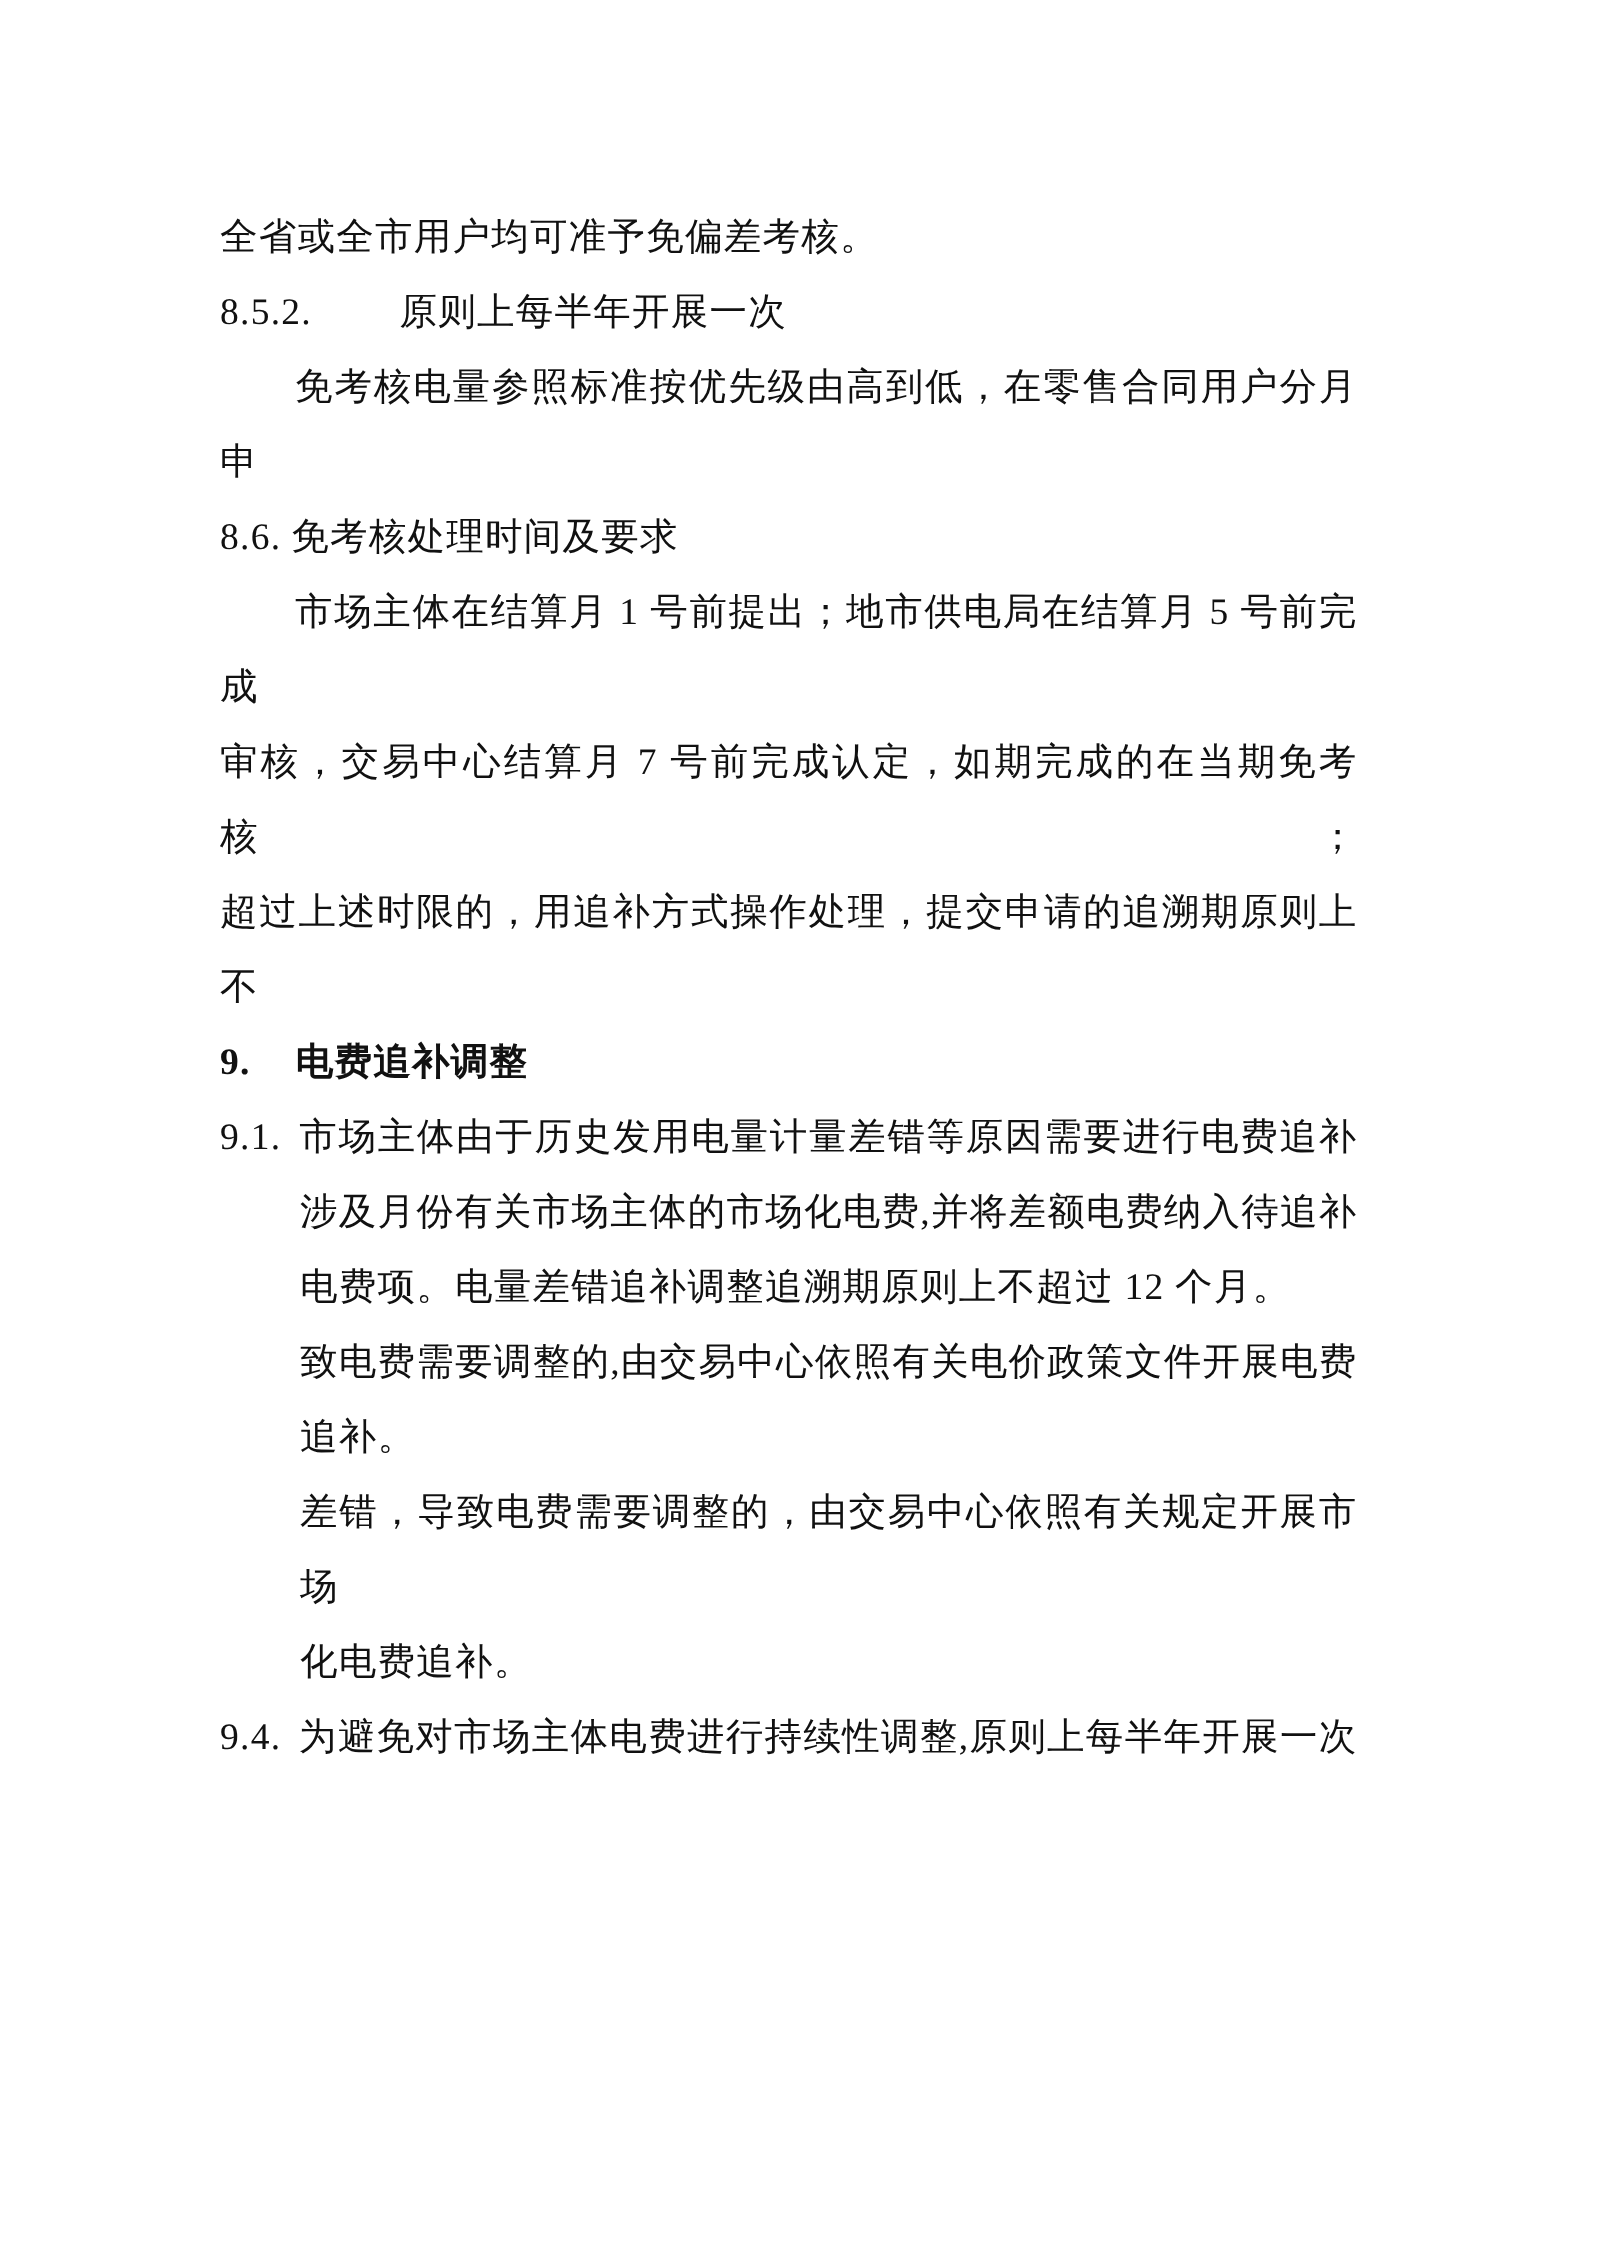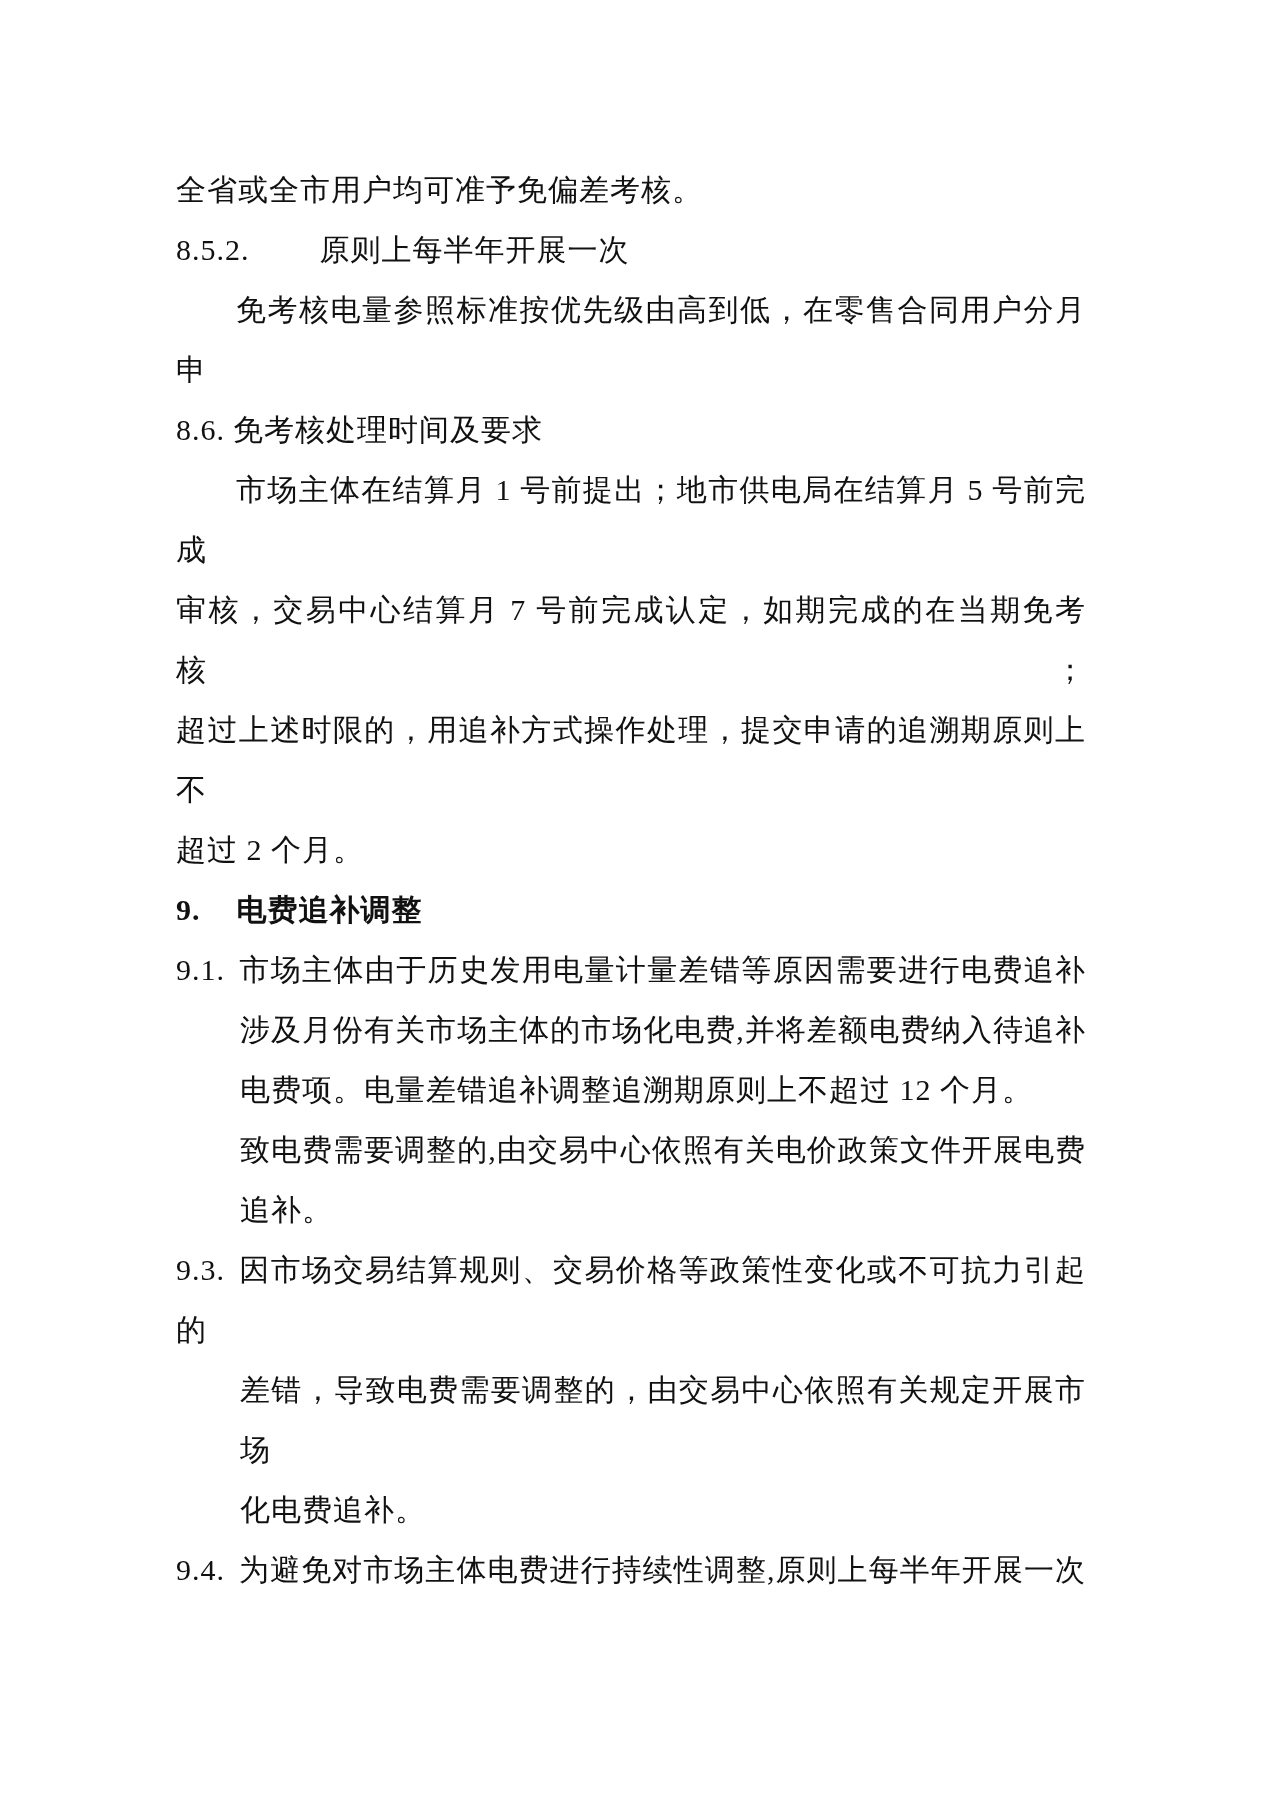--- a/index.html
+++ b/index.html
@@ -51,26 +51,24 @@
 
 <div class="page">
   <div class="doc-body">
       <div class="line"><span>全省或全市用户均可准予免偏差考核。</span></div>
       <div class="line"><span class="num tab-lg">8.5.2.</span><span>原则上每半年开展一次</span></div>
       <div class="line indent full"><span>免考核电量参照标准按优先级由高到低，在零售合同用户分月申</span></div>
       <div class="line"><span class="num tab-sm">8.6.</span><span>免考核处理时间及要求</span></div>
       <div class="line indent full"><span>市场主体在结算月 1 号前提出；地市供电局在结算月 5 号前完成</span></div>
       <div class="line full"><span>审核，交易中心结算月 7 号前完成认定，如期完成的在当期免考核；</span></div>
       <div class="line full"><span>超过上述时限的，用追补方式操作处理，提交申请的追溯期原则上不</span></div>
-      <div class="line"><span>超过 2 个月。</span></div>
       <div class="line bold"><span class="num tab-md">9.</span><span>电费追补调整</span></div>
       <div class="line full"><span class="num tab-xs">9.1.</span><span>市场主体由于历史发用电量计量差错等原因需要进行电费追补</span></div>
       <div class="line hang full"><span>涉及月份有关市场主体的市场化电费,并将差额电费纳入待追补</span></div>
       <div class="line hang"><span>电费项。电量差错追补调整追溯期原则上不超过 12 个月。</span></div>
       <div class="line hang full"><span>致电费需要调整的,由交易中心依照有关电价政策文件开展电费</span></div>
       <div class="line hang"><span>追补。</span></div>
-      <div class="line full"><span class="num tab-xs">9.3.</span><span>因市场交易结算规则、交易价格等政策性变化或不可抗力引起的</span></div>
       <div class="line hang full"><span>差错，导致电费需要调整的，由交易中心依照有关规定开展市场</span></div>
       <div class="line hang"><span>化电费追补。</span></div>
       <div class="line full"><span class="num tab-xs">9.4.</span><span>为避免对市场主体电费进行持续性调整,原则上每半年开展一次</span></div>
     </div>
 
 </div>
 
 </body></html>

